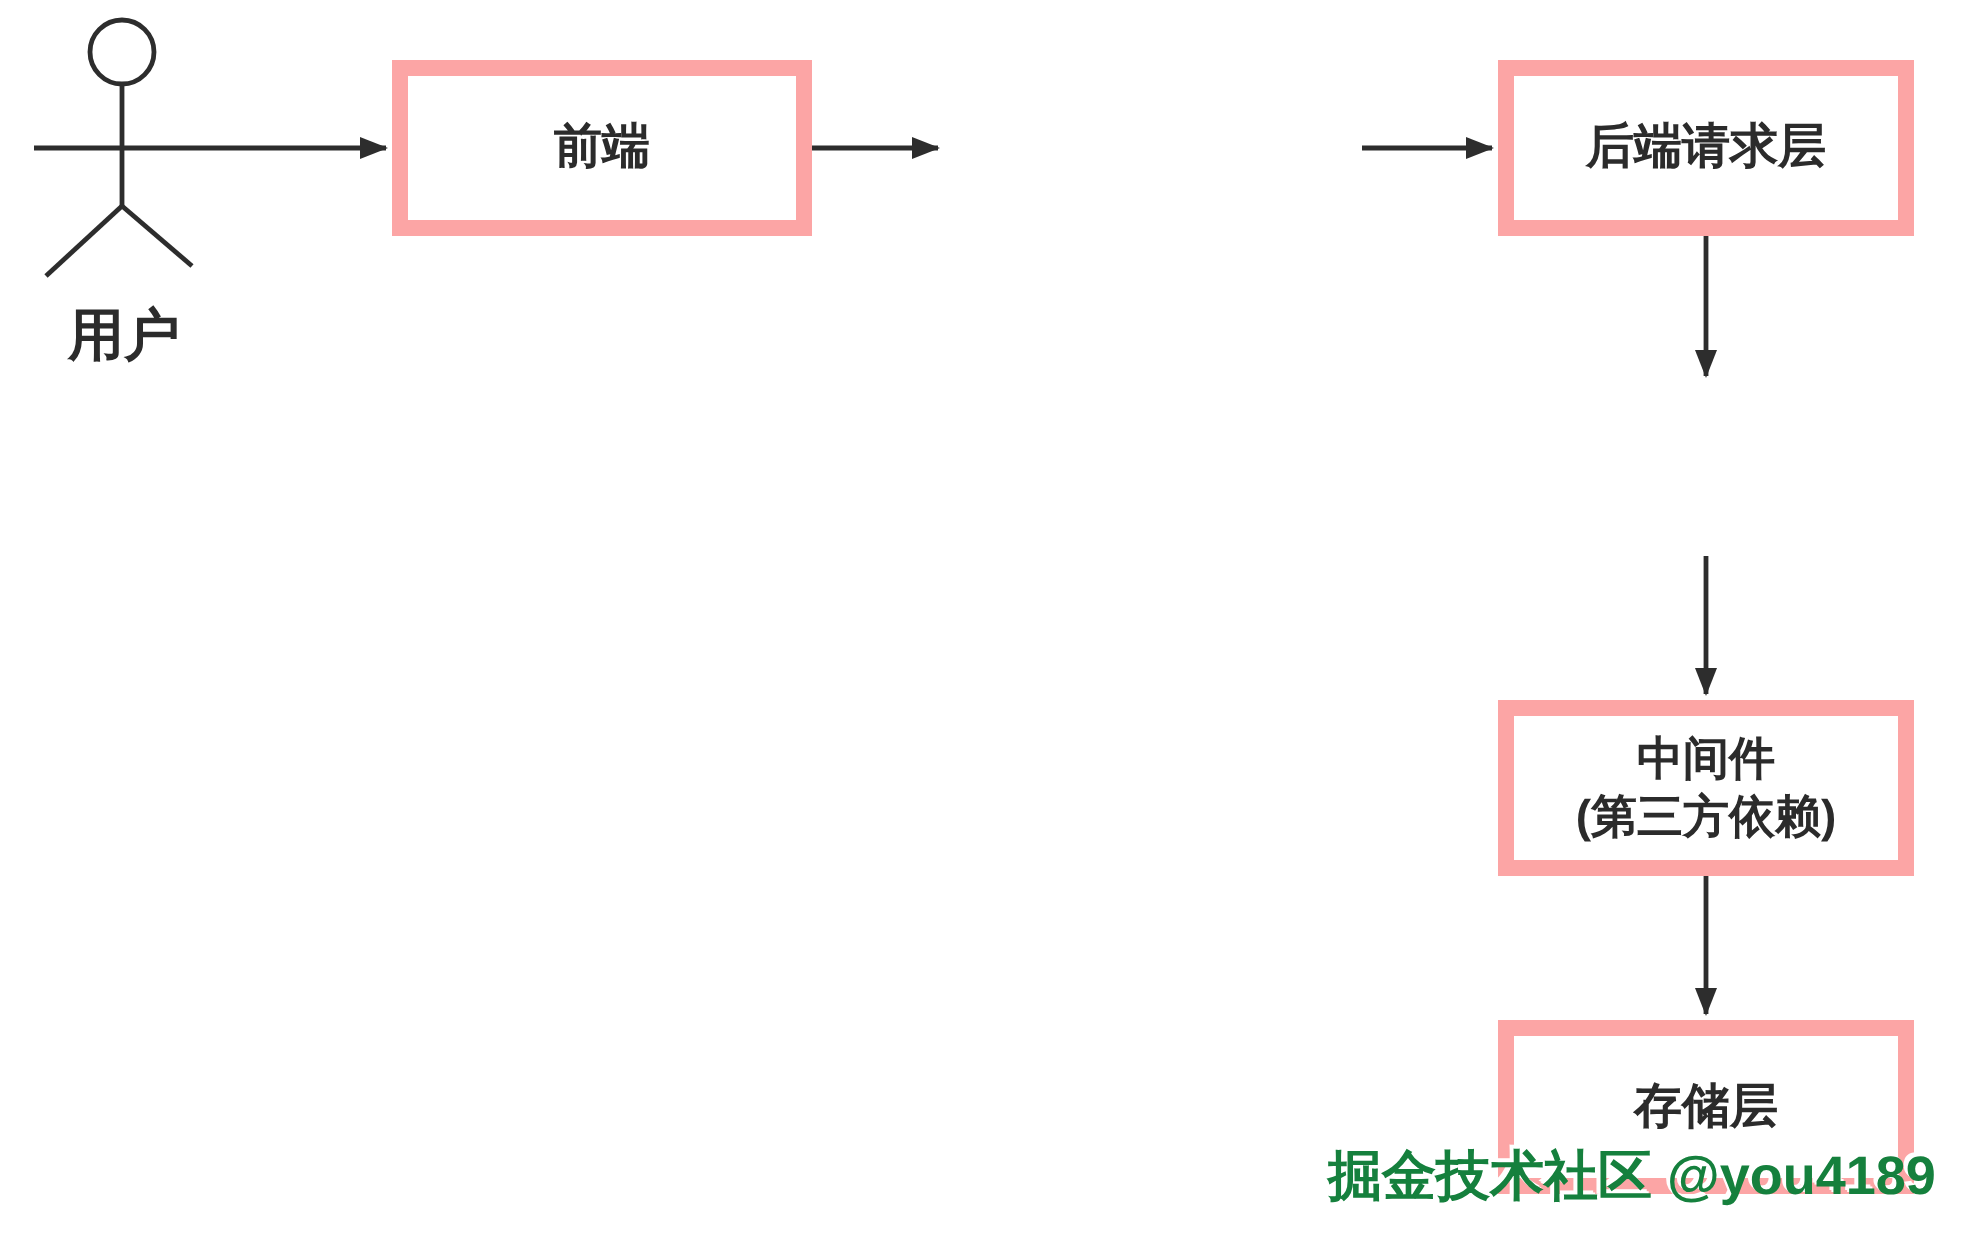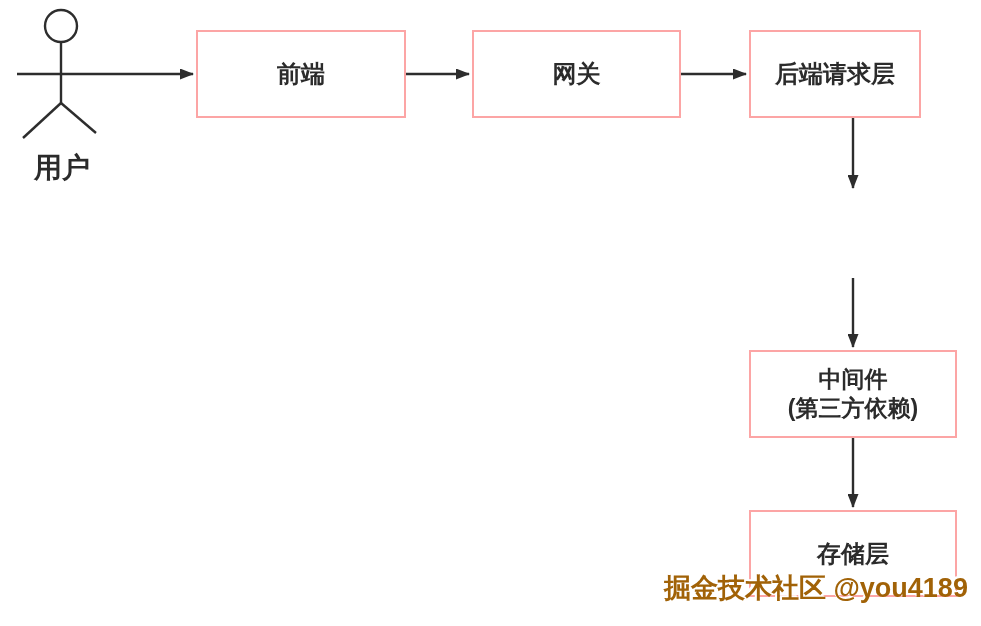--- a/index.html
+++ b/index.html
@@ -25,52 +25,52 @@
   .connector-layer line,
   .connector-layer circle {
     stroke: #2d2d2d;
     stroke-width: 2.4;
     fill: none;
   }
   .node {
     position: absolute;
     box-sizing: border-box;
     background: #ffffff;
-    border: 2px solid #fca5a5;
+    border: 8px solid #fca5a5;
     display: flex;
     flex-direction: column;
     align-items: center;
     justify-content: center;
     font-weight: bold;
     font-size: 24px;
     line-height: 1.25;
     color: #2b2b2b;
     text-align: center;
   }
   .node-frontend        { left: 196px; top: 30px;  width: 210px; height: 88px; }
   .node-gateway         { left: 472px; top: 30px;  width: 209px; height: 88px; }
-  .node-backend-request { left: 749px; top: 30px;  width: 172px; height: 88px; justify-content: center; }
+  .node-backend-request { left: 749px; top: 30px;  width: 208px; height: 88px; justify-content: center; }
   .node-business-logic  { left: 749px; top: 191px; width: 208px; height: 87px; }
   .node-middleware      { left: 749px; top: 350px; width: 208px; height: 88px; font-size: 23px; }
   .node-storage         { left: 749px; top: 510px; width: 208px; height: 87px; }
   .actor-label {
     position: absolute;
     left: 34px;
     top: 149px;
     font-size: 28px;
     font-weight: bold;
     color: #2b2b2b;
   }
   .watermark {
     position: absolute;
     left: 664px;
     top: 570px;
     font-size: 27px;
     font-weight: bold;
-    color: #a16207;
+    color: #15803d;
     text-shadow: -2px -2px 0 #ffffff, -1px -1px 0 #ffffff;
     white-space: nowrap;
     z-index: 5;
   }
 </style>
 </head>
 <body>
 
 <div class="canvas">
 
@@ -95,23 +95,20 @@
     <line x1="853" y1="278" x2="853" y2="347" marker-end="url(#arrowhead)"></line>
     <line x1="853" y1="438" x2="853" y2="507" marker-end="url(#arrowhead)"></line>
   </svg>
 
   <div class="actor-label">用户</div>
 
   <div class="node node-frontend">
     <span>前端</span>
   </div>
 
-  <div class="node node-gateway">
-    <span>网关</span>
-  </div>
 
   <div class="node node-backend-request">
     <span>后端请求层</span>
   </div>
 
 
   <div class="node node-middleware">
     <span>中间件</span>
     <span>(第三方依赖)</span>
   </div>

